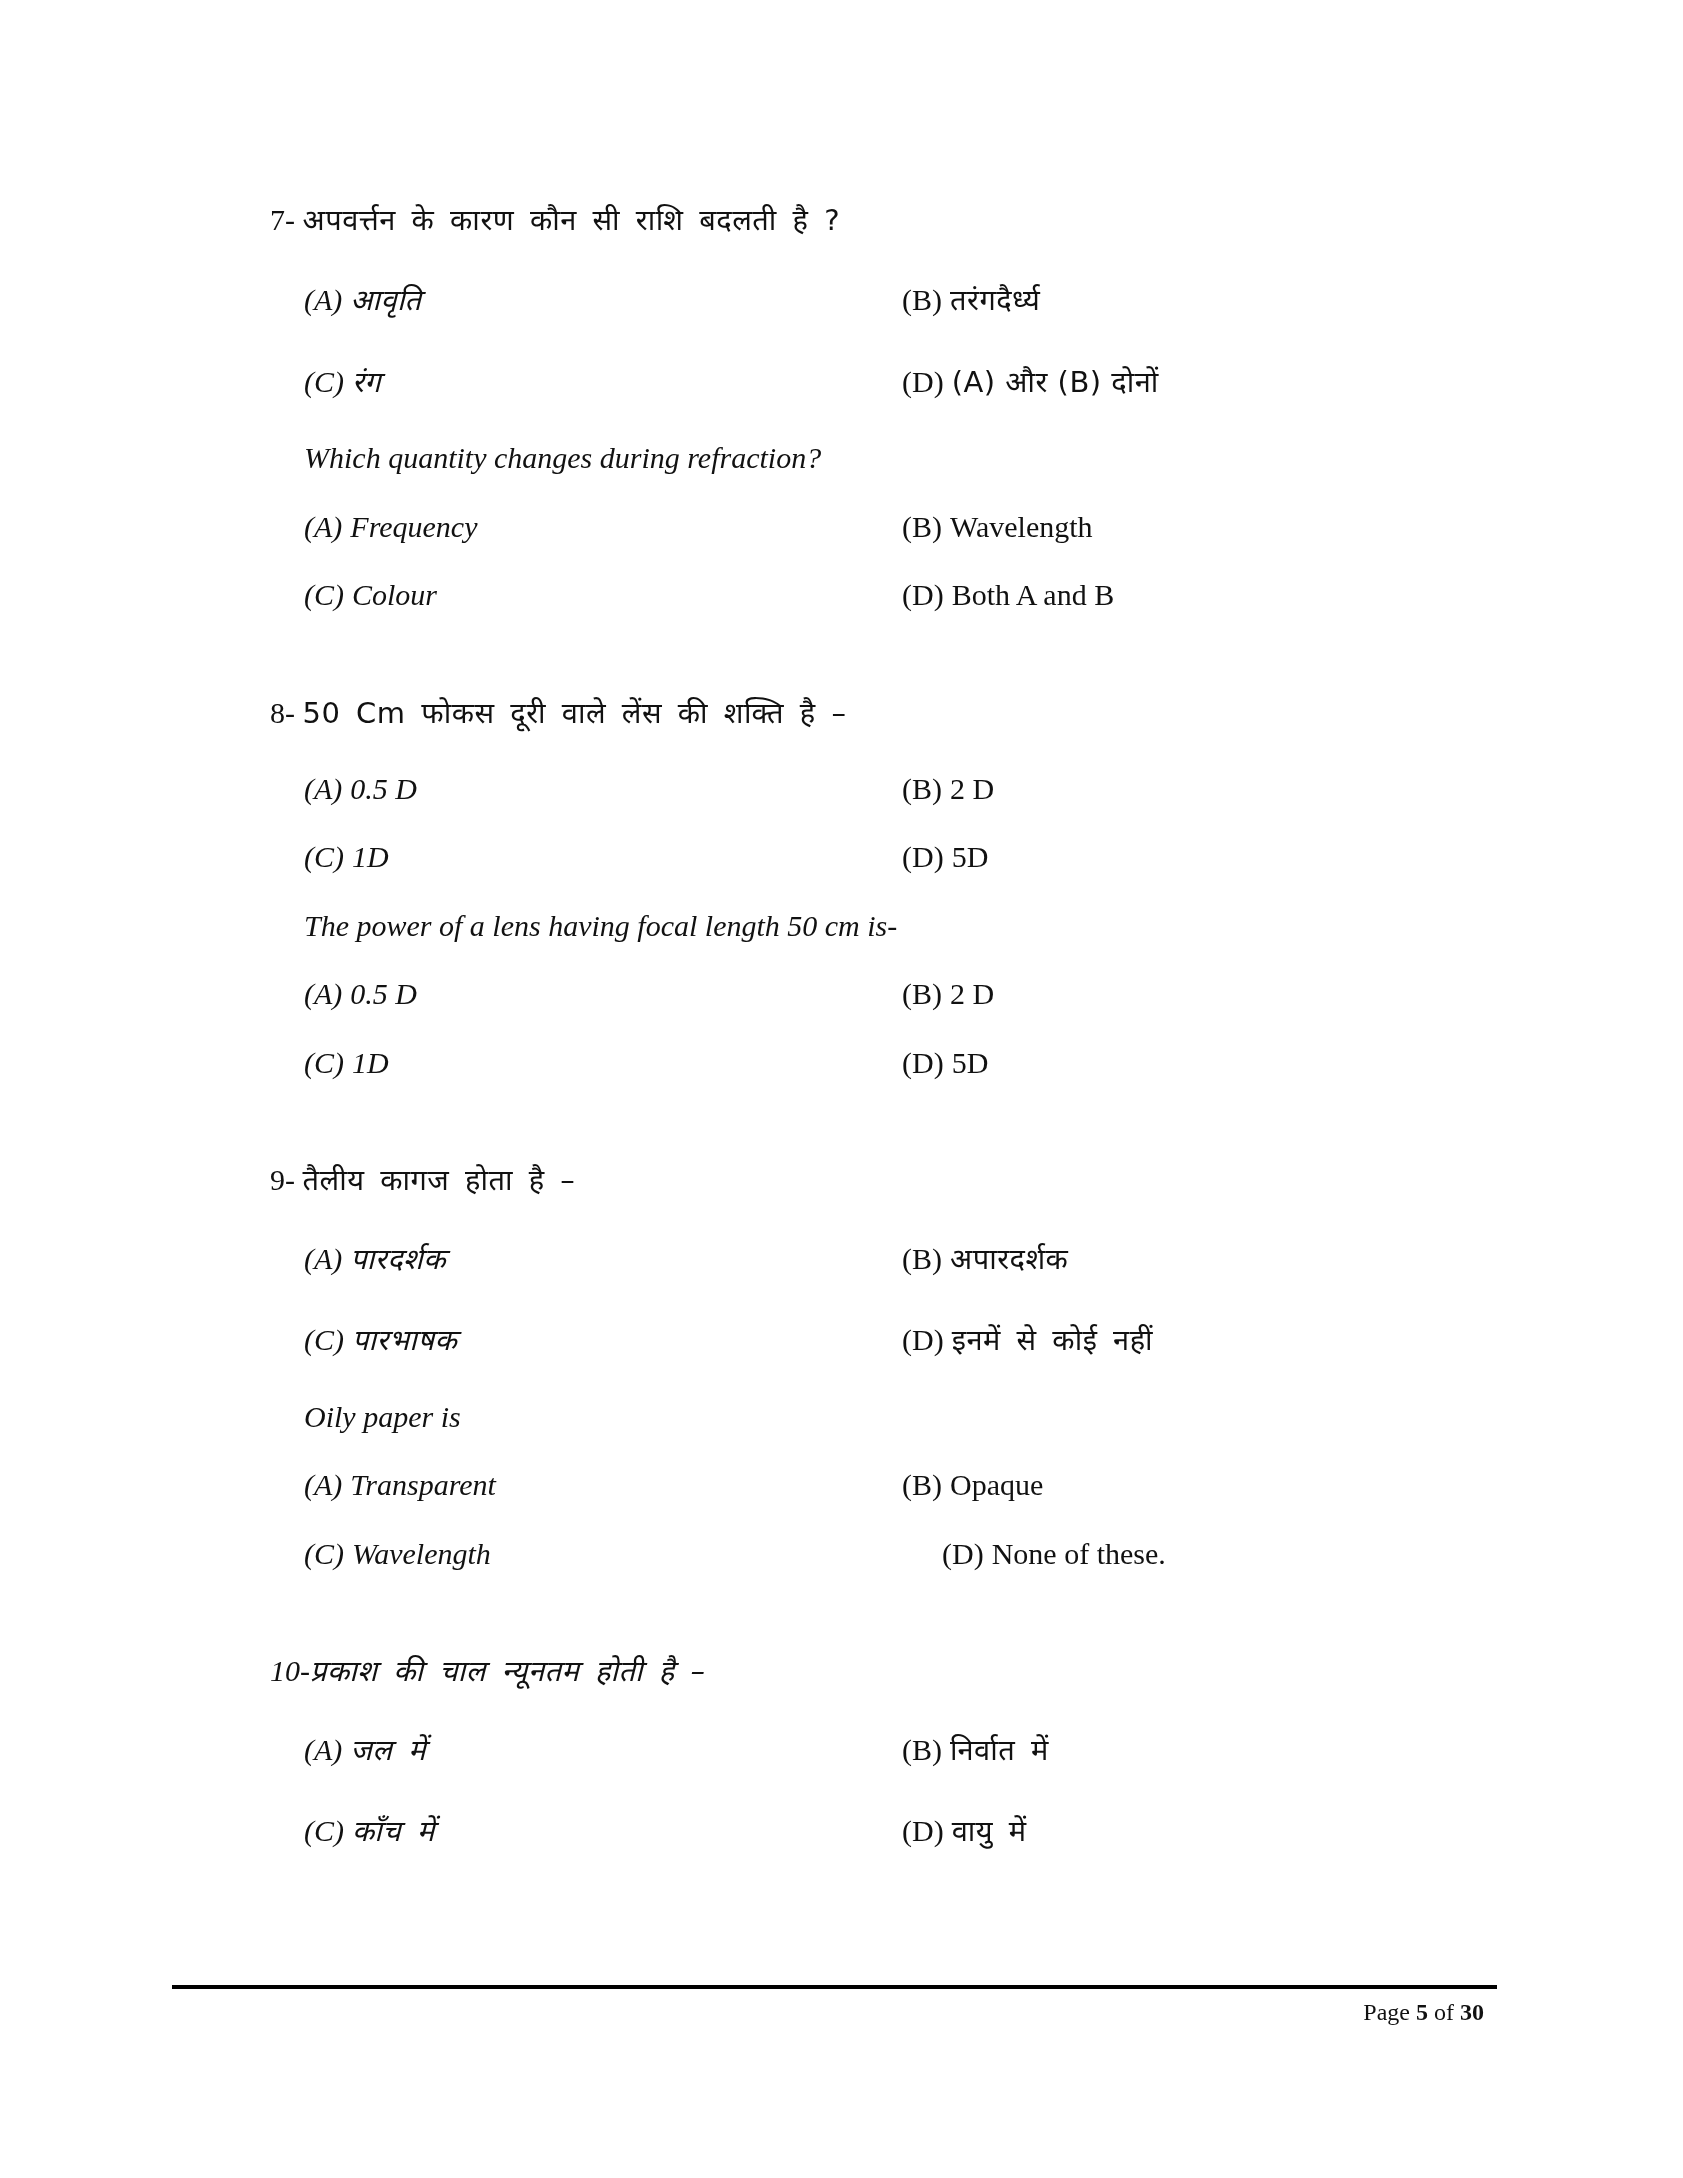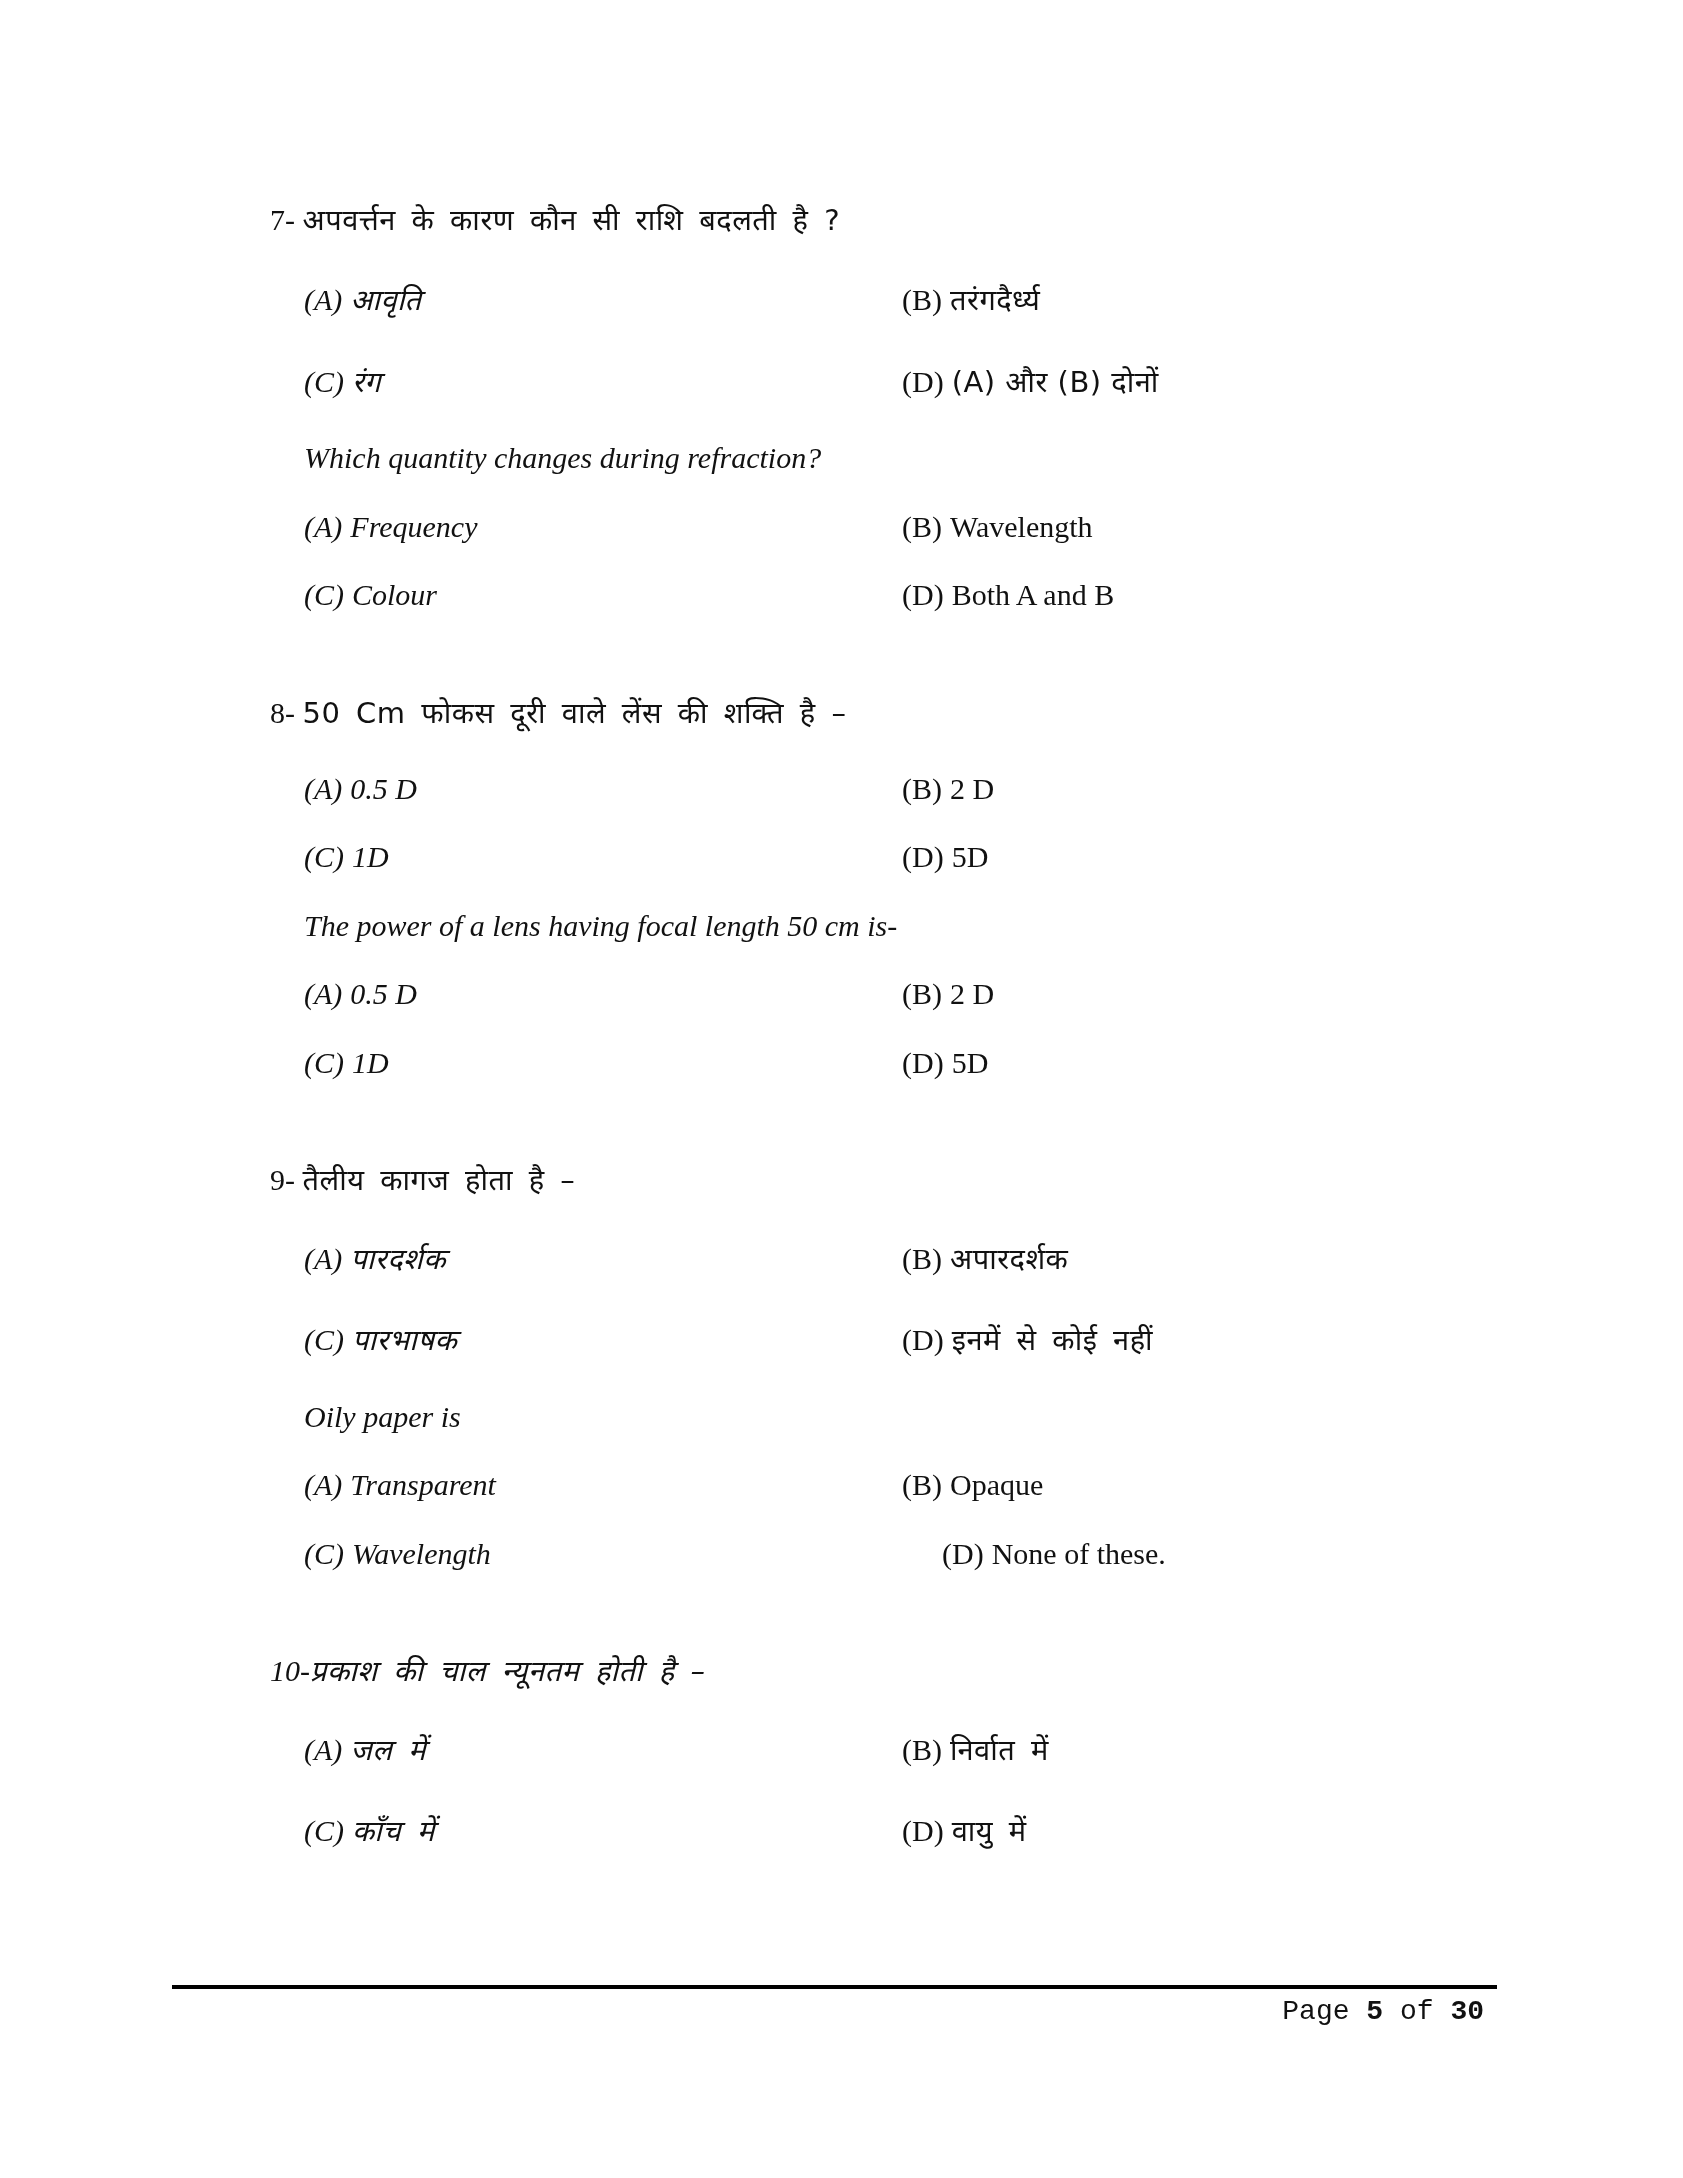--- a/index.html
+++ b/index.html
@@ -7,21 +7,21 @@
   .page { position: absolute; left: 16px; top: 0; width: 1683px; height: 1826px; border-radius: 12px; }
   .line { position: absolute; white-space: nowrap; font-family: "Liberation Serif", "DejaVu Serif", serif; font-size: 30px; line-height: 40px; transform: translateY(-50%); }
   .qnum { display: inline-block; }
   .hi { font-family: "DejaVu Sans", "Liberation Sans", sans-serif; font-size: 29px; letter-spacing: 0.5px; }
   .hi-q { word-spacing: 6px; }
   .opt-label { display: inline-block; margin-right: 8px; }
   .col-a { left: 288px; font-style: italic; }
   .col-b { left: 886px; }
   .q-left { left: 254px; }
   .footer-rule { position: absolute; left: 156px; top: 1985px; width: 1325px; height: 4px; background: #000; }
-  .footer-page { position: absolute; right: 215px; top: 1996px; font-family: Liberation Mono, monospace; font-size: 28px; line-height: 32px; color: #111; }
+  .footer-page { position: absolute; right: 215px; top: 1996px; font-family: Liberation Serif, serif; font-size: 24px; line-height: 32px; color: #111; }
   .footer-page b { font-weight: bold; }
 </style>
 </head>
 <body>
 
 <div class="page">
 
   <div class="line q-left" style="top:220px;">
     <span class="qnum">7-</span>
     <span class="hi hi-q">अपवर्त्तन के कारण कौन सी राशि बदलती है ?</span>

